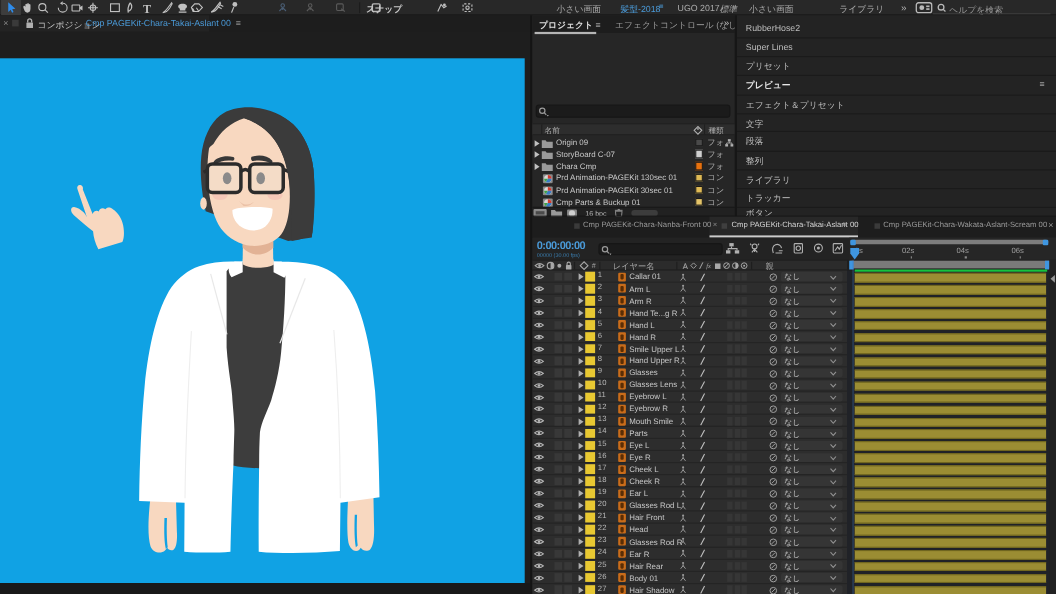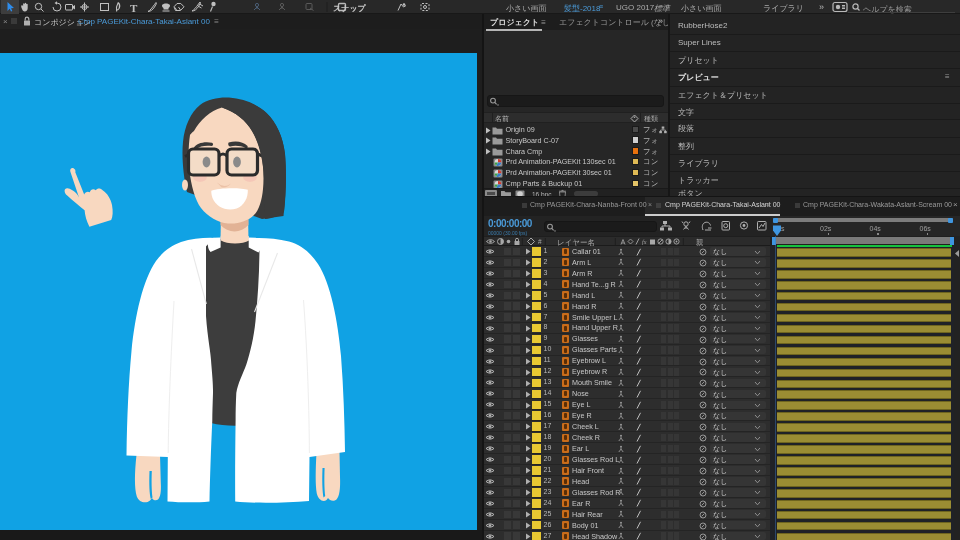--- a/index.html
+++ b/index.html
@@ -695,21 +695,21 @@
 <div class="a" style="left:503.5px;top:346.25px;width:7px;height:7.5px;background:#383838;"></div>
 <div class="a" style="left:512.5px;top:346.25px;width:7px;height:7.5px;background:#383838;"></div>
 <svg class="a" style="left:524.5px;top:346.75px" width="6" height="7" viewBox="0 0 6 7">
       <path d="M1 0.5 L5.5 3.5 L1 6.5z" fill="#b0b0b0"></path>
     </svg>
 <div class="a" style="left:532px;top:345.75px;width:8.5px;height:8.5px;background:#e8c832;"></div>
 <div class="a" style="left:543.5px;top:345.35px;width:10px;font-size:7px;color:#b8b8b8;">10</div>
 <div class="a" style="left:562px;top:346.05px;width:7px;height:8px;background:#c96c1a;border-radius:1px;">
       <div style="position:absolute;left:2px;top:1.5px;width:3px;height:5px;background:#5a2d05;border-radius:1px;"></div>
     </div>
-<div class="t" style="left:572px;top:345.35px;font-size:7.2px;color:#c8c8c8;">Glasses Parts</div>
+<div class="t" style="left:572px;top:345.35px;font-size:7.2px;color:#c8c8c8;">Glasses Lens</div>
 <svg class="a" style="left:617px;top:346.05px" width="30" height="8" viewBox="0 0 30 8">
 <circle cx="4" cy="1.8" r="1" fill="#9a9a9a"></circle>
       <path d="M4 2.8 L4 5 M4 4.2 L1.8 7 M4 4.2 L6.2 7" stroke="#9a9a9a" stroke-width="0.9" fill="none"></path>
 <path d="M20 7.5 L23.5 0.8" stroke="#c0c0c0" stroke-width="1" fill="none"></path>
     </svg>
 <div class="a" style="left:661px;top:346.25px;width:5px;height:7.5px;background:#363636;"></div>
 <div class="a" style="left:667.5px;top:346.25px;width:5px;height:7.5px;background:#363636;"></div>
 <div class="a" style="left:674px;top:346.25px;width:5px;height:7.5px;background:#363636;"></div>
 <svg class="a" style="left:699px;top:346.55px" width="8" height="8" viewBox="0 0 8 8">
       <circle cx="4" cy="4" r="3" fill="none" stroke="#a0a0a0" stroke-width="0.9"></circle>
@@ -831,21 +831,21 @@
 <div class="a" style="left:503.5px;top:390.05px;width:7px;height:7.5px;background:#383838;"></div>
 <div class="a" style="left:512.5px;top:390.05px;width:7px;height:7.5px;background:#383838;"></div>
 <svg class="a" style="left:524.5px;top:390.55px" width="6" height="7" viewBox="0 0 6 7">
       <path d="M1 0.5 L5.5 3.5 L1 6.5z" fill="#b0b0b0"></path>
     </svg>
 <div class="a" style="left:532px;top:389.55px;width:8.5px;height:8.5px;background:#e8c832;"></div>
 <div class="a" style="left:543.5px;top:389.15000000000003px;width:10px;font-size:7px;color:#b8b8b8;">14</div>
 <div class="a" style="left:562px;top:389.85px;width:7px;height:8px;background:#c96c1a;border-radius:1px;">
       <div style="position:absolute;left:2px;top:1.5px;width:3px;height:5px;background:#5a2d05;border-radius:1px;"></div>
     </div>
-<div class="t" style="left:572px;top:389.15000000000003px;font-size:7.2px;color:#c8c8c8;">Nose</div>
+<div class="t" style="left:572px;top:389.15000000000003px;font-size:7.2px;color:#c8c8c8;">Parts</div>
 <svg class="a" style="left:617px;top:389.85px" width="30" height="8" viewBox="0 0 30 8">
 <circle cx="4" cy="1.8" r="1" fill="#9a9a9a"></circle>
       <path d="M4 2.8 L4 5 M4 4.2 L1.8 7 M4 4.2 L6.2 7" stroke="#9a9a9a" stroke-width="0.9" fill="none"></path>
 <path d="M20 7.5 L23.5 0.8" stroke="#c0c0c0" stroke-width="1" fill="none"></path>
     </svg>
 <div class="a" style="left:661px;top:390.05px;width:5px;height:7.5px;background:#363636;"></div>
 <div class="a" style="left:667.5px;top:390.05px;width:5px;height:7.5px;background:#363636;"></div>
 <div class="a" style="left:674px;top:390.05px;width:5px;height:7.5px;background:#363636;"></div>
 <svg class="a" style="left:699px;top:390.35px" width="8" height="8" viewBox="0 0 8 8">
       <circle cx="4" cy="4" r="3" fill="none" stroke="#a0a0a0" stroke-width="0.9"></circle>
@@ -1273,21 +1273,21 @@
 <div class="a" style="left:503.5px;top:532.4000000000001px;width:7px;height:7.5px;background:#383838;"></div>
 <div class="a" style="left:512.5px;top:532.4000000000001px;width:7px;height:7.5px;background:#383838;"></div>
 <svg class="a" style="left:524.5px;top:532.9000000000001px" width="6" height="7" viewBox="0 0 6 7">
       <path d="M1 0.5 L5.5 3.5 L1 6.5z" fill="#b0b0b0"></path>
     </svg>
 <div class="a" style="left:532px;top:531.9000000000001px;width:8.5px;height:8.5px;background:#e8c832;"></div>
 <div class="a" style="left:543.5px;top:531.5px;width:10px;font-size:7px;color:#b8b8b8;">27</div>
 <div class="a" style="left:562px;top:532.2px;width:7px;height:8px;background:#c96c1a;border-radius:1px;">
       <div style="position:absolute;left:2px;top:1.5px;width:3px;height:5px;background:#5a2d05;border-radius:1px;"></div>
     </div>
-<div class="t" style="left:572px;top:531.5px;font-size:7.2px;color:#c8c8c8;">Head Shadow</div>
+<div class="t" style="left:572px;top:531.5px;font-size:7.2px;color:#c8c8c8;">Hair Shadow</div>
 <svg class="a" style="left:617px;top:532.2px" width="30" height="8" viewBox="0 0 30 8">
 <circle cx="4" cy="1.8" r="1" fill="#9a9a9a"></circle>
       <path d="M4 2.8 L4 5 M4 4.2 L1.8 7 M4 4.2 L6.2 7" stroke="#9a9a9a" stroke-width="0.9" fill="none"></path>
 <path d="M20 7.5 L23.5 0.8" stroke="#c0c0c0" stroke-width="1" fill="none"></path>
     </svg>
 <div class="a" style="left:661px;top:532.4000000000001px;width:5px;height:7.5px;background:#363636;"></div>
 <div class="a" style="left:667.5px;top:532.4000000000001px;width:5px;height:7.5px;background:#363636;"></div>
 <div class="a" style="left:674px;top:532.4000000000001px;width:5px;height:7.5px;background:#363636;"></div>
 <svg class="a" style="left:699px;top:532.7px" width="8" height="8" viewBox="0 0 8 8">
       <circle cx="4" cy="4" r="3" fill="none" stroke="#a0a0a0" stroke-width="0.9"></circle>

